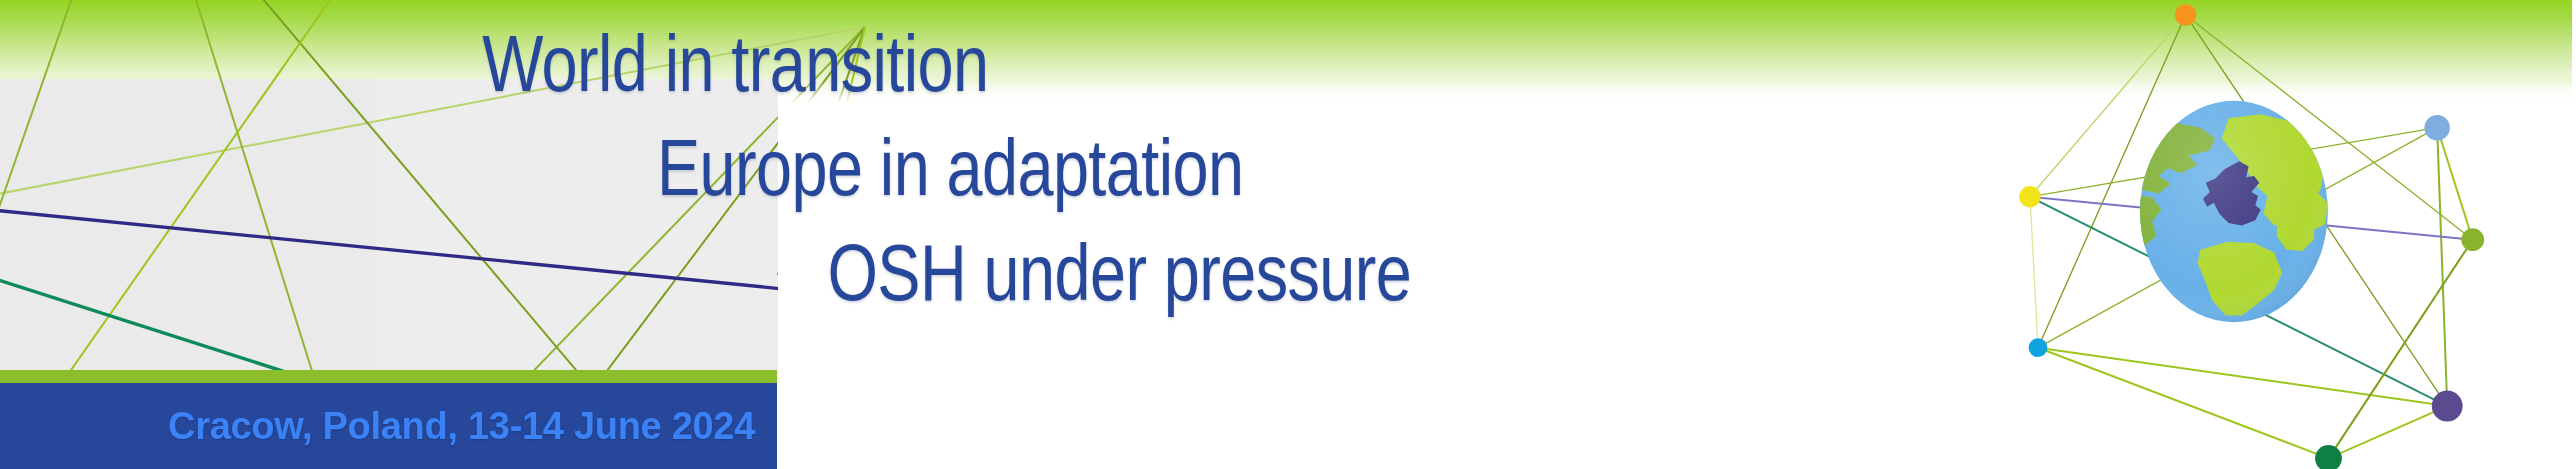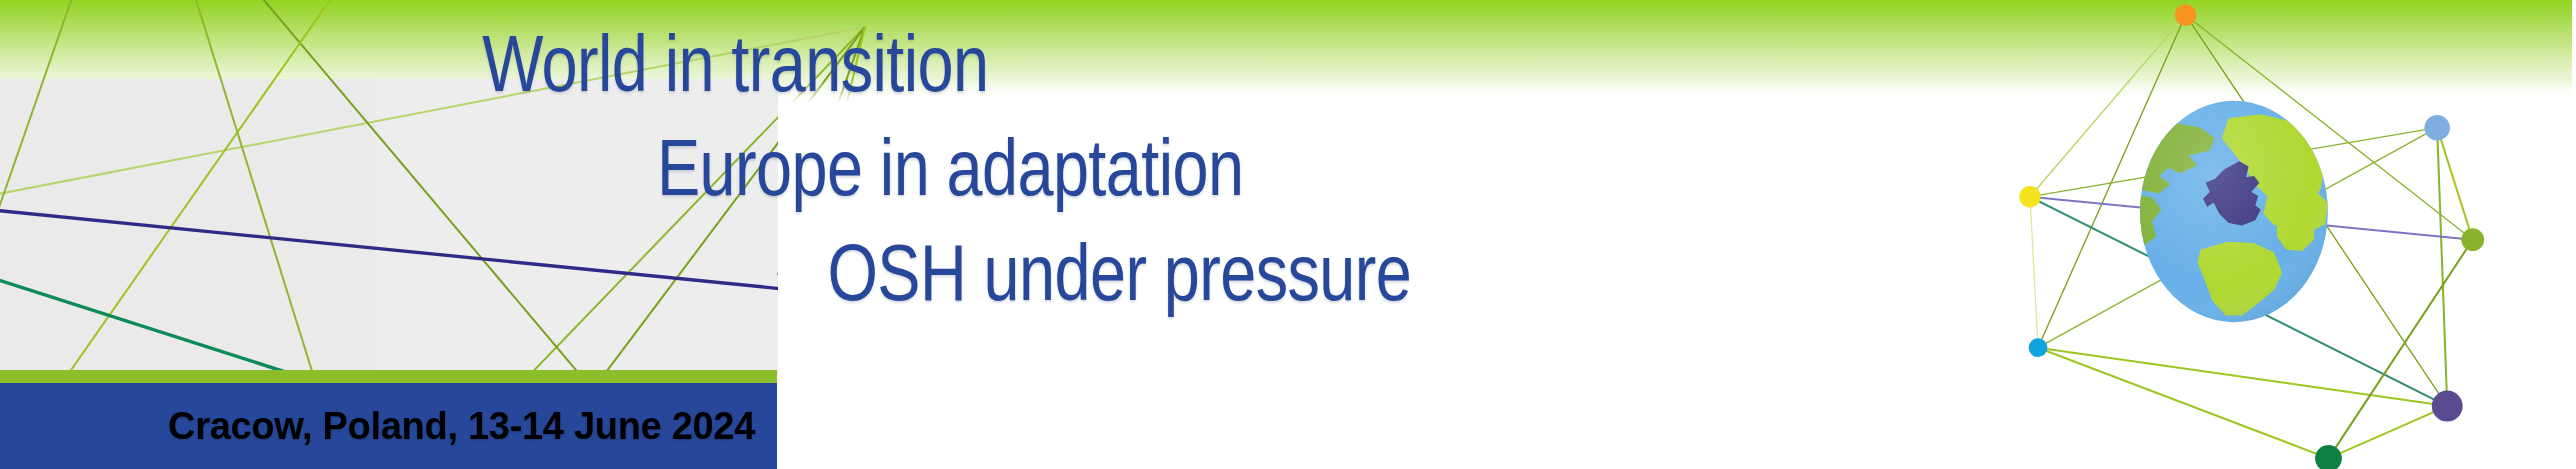--- a/index.html
+++ b/index.html
@@ -137,21 +137,21 @@
   <div class="bg-right-white"></div>
 
   <div class="headline" style="color: rgb(39, 71, 155);">
     <span class="hl-line hl-1">World in transition</span>
     <span class="hl-line hl-2">Europe in adaptation</span>
     <span class="hl-line hl-3">OSH under pressure</span>
   </div>
 
   <div class="green-bar" style="background: rgb(140, 189, 42);"></div>
   <div class="blue-bar" style="background: rgb(38, 71, 154);"></div>
-  <div class="blue-bar-label" style="color: #000000;">Cracow, Poland, 13-14 June 2024</div>
+  <div class="blue-bar-label" style="color: #3b82f6;">Cracow, Poland, 13-14 June 2024</div>
 
   <div class="globe-graphic">
     <svg id="globe-svg" width="597" height="470" viewBox="0 0 890 700">
 
       <defs>
         <clipPath id="globeClip">
           <ellipse id="globeClipShape" cx="380" cy="315" rx="140" ry="165"></ellipse>
         </clipPath>
         <radialGradient id="globeShade" cx="38%" cy="32%" r="78%">
           <stop offset="0%" stop-color="#ffffff" stop-opacity="0.18"></stop>

